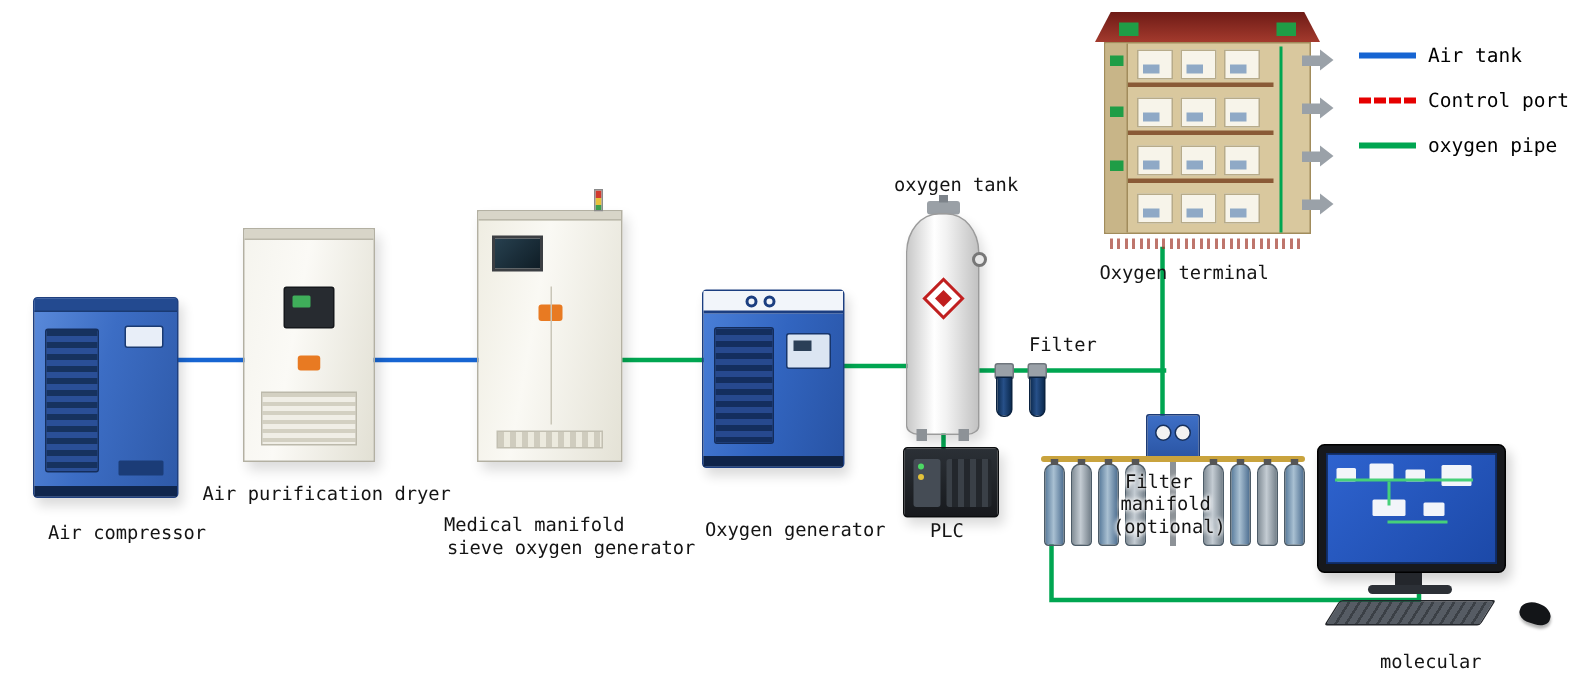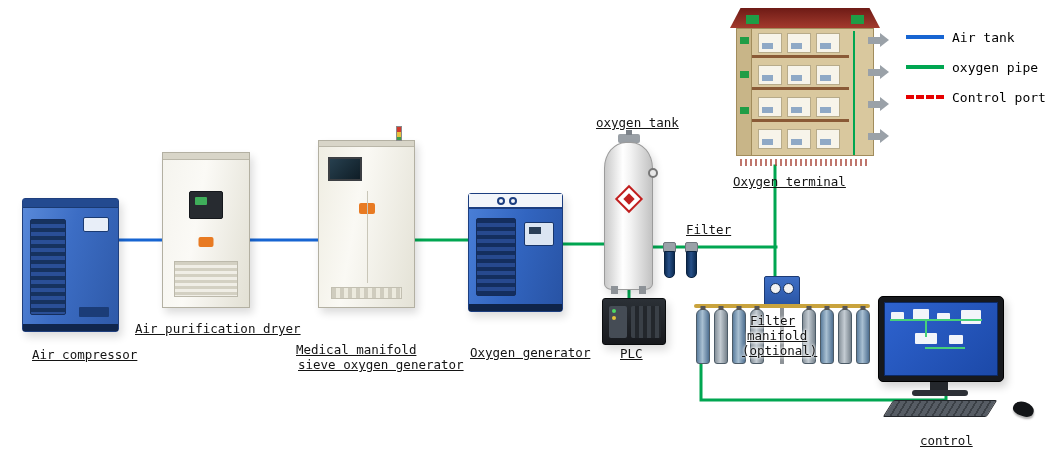--- a/index.html
+++ b/index.html
@@ -7,21 +7,21 @@
   body {font-family:"DejaVu Sans Mono", monospace;}
   #canvas {position:relative; width:1058px; height:456px; background:#ffffff; overflow:hidden;}
 
   
   .pipes {position:absolute; left:0; top:0;}
   .p {stroke-width:3; fill:none; stroke-linecap:square;}
   .air {stroke:var(--air-pipe,#1765d2);}
   .oxy {stroke:var(--oxygen-pipe,#00a651);}
 
   
-  .lbl {position:absolute; font:12.5px/1.15 "DejaVu Sans Mono", monospace; color:#141414; white-space:nowrap; z-index:7;text-decoration:underline;}
+  .lbl {position:absolute; font:12.5px/1.15 "DejaVu Sans Mono", monospace; color:#141414; white-space:nowrap; z-index:7;}
   .halo {text-shadow:0 0 3px #fff,0 0 3px #fff,0 0 4px #fff;}
   .mc {position:absolute; box-shadow:3px 5px 8px rgba(0,0,0,.14); z-index:3;}
 
   
   .air-comp {left:22px; top:198px; width:97px; height:134px; background:linear-gradient(105deg,#5a8ada 0%,#3c6dc4 45%,#2e59a8 100%); border:1px solid #1f3f7e; border-radius:3px;}
   .ac-top {position:absolute; top:0; left:0; right:0; height:9px; background:#234a90; border-bottom:1px solid #1a3a72;}
   .ac-vent {position:absolute; left:7px; top:20px; width:36px; height:96px; border:1px solid #152e5c; background:repeating-linear-gradient(180deg,#16325f 0 4px,#2a4f97 4px 8px); border-radius:2px;}
   .ac-disp {position:absolute; right:9px; top:18px; width:26px; height:15px; background:#e8eef8; border:1px solid #1a3a72; border-radius:2px;}
   .ac-badge {position:absolute; right:9px; bottom:14px; width:30px; height:10px; background:#1b3c77; border-radius:1px;}
   .ac-base {position:absolute; left:0; right:0; bottom:0; height:7px; background:#10264d;}
@@ -286,30 +286,30 @@
   <div class="lbl" style="left:296px;top:343px">Medical manifold</div>
   <div class="lbl" style="left:298px;top:358px">sieve oxygen generator</div>
   <div class="lbl" style="left:470px;top:346px">Oxygen generator</div>
   <div class="lbl" style="left:596px;top:116px">oxygen tank</div>
   <div class="lbl" style="left:686px;top:223px">Filter</div>
   <div class="lbl" style="left:620px;top:347px">PLC</div>
   <div class="lbl halo" style="left:750px;top:314px">Filter</div>
   <div class="lbl halo" style="left:747px;top:329px">manifold</div>
   <div class="lbl halo" style="left:742px;top:344px">(optional)</div>
   <div class="lbl" style="left:733px;top:175px">Oxygen terminal</div>
-  <div class="lbl" style="left:920px;top:434px">control</div>
+  <div class="lbl" style="left:920px;top:434px">molecular</div>
 
   <div class="legend">
     <div class="lg-row">
       <span class="sw sw-air"></span>
       <span class="lg-txt">Air tank</span>
     </div>
     <div class="lg-row">
+      <span class="sw sw-ctl"></span>
+      <span class="lg-txt">Control port</span>
+    </div>
+    <div class="lg-row">
       <span class="sw sw-oxy"></span>
       <span class="lg-txt">oxygen pipe</span>
     </div>
-    <div class="lg-row">
-      <span class="sw sw-ctl"></span>
-      <span class="lg-txt">Control port</span>
-    </div>
   </div>
 
 </div>
 
 </body></html>

